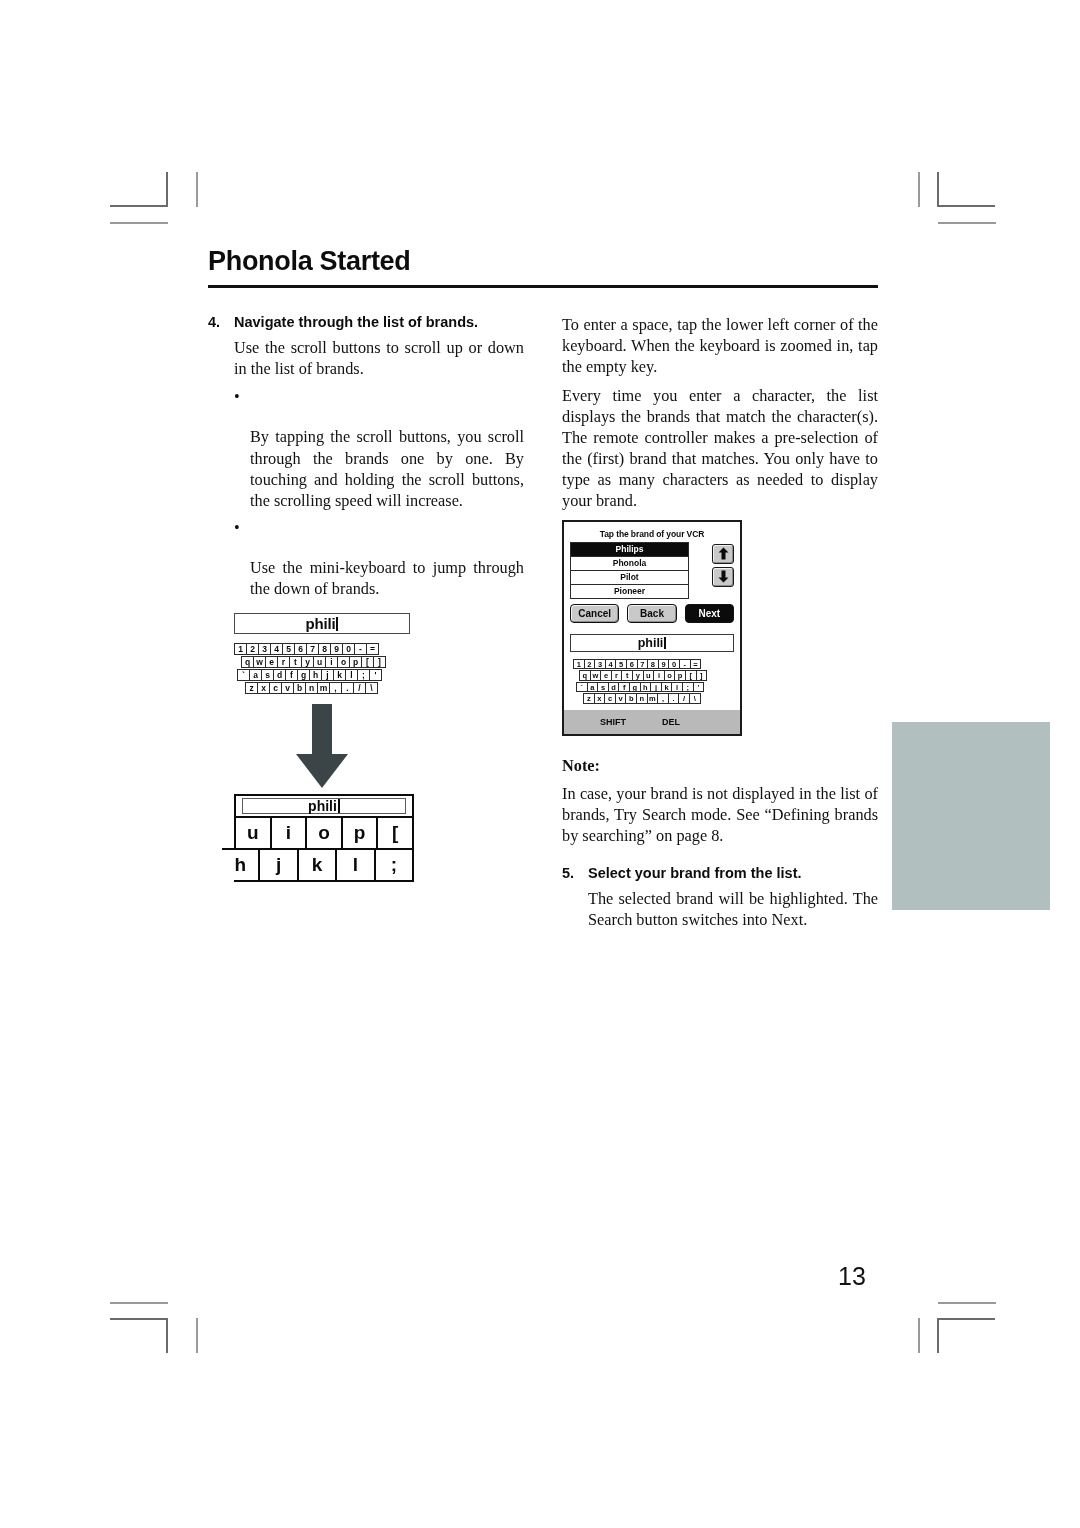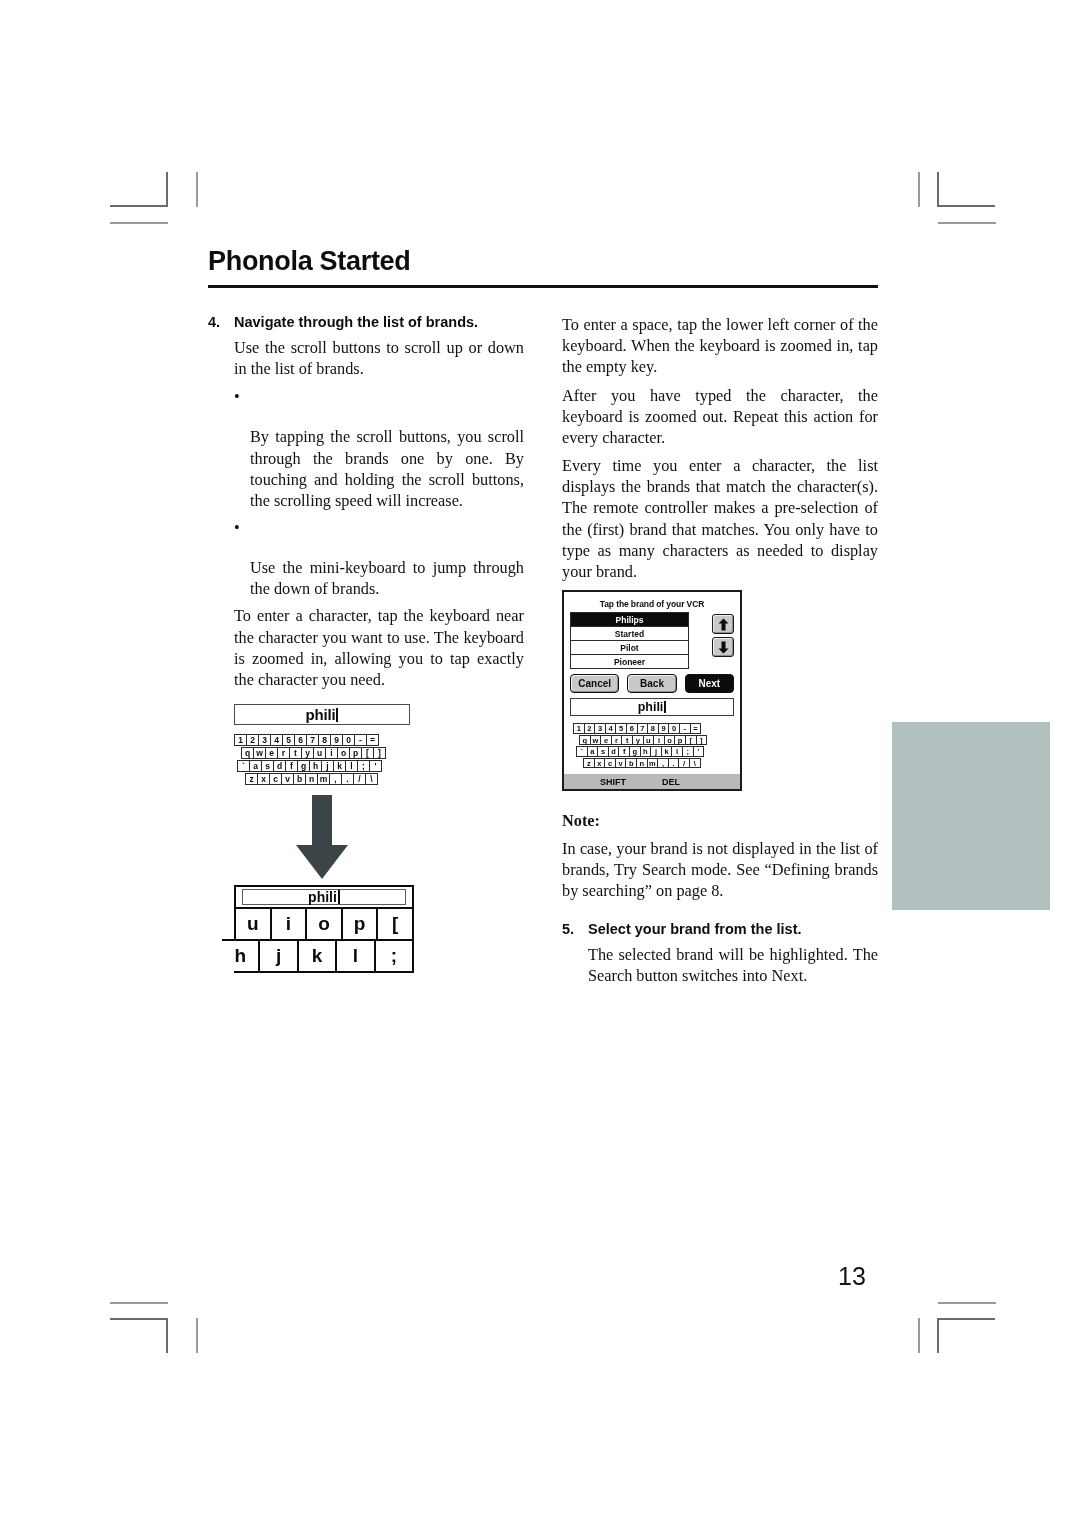--- a/index.html
+++ b/index.html
@@ -289,21 +289,21 @@
     display: flex;
     align-items: center;
     justify-content: center;
     box-sizing: border-box;
   }
   .scroll-btn svg { display: block; }
 
   .dev-buttons {
     display: flex;
     gap: 8px;
-    margin: 5px 0 5px 0;
+    margin: 5px 0 11px 0;
     justify-content: space-between;
   }
   .dbtn {
     flex: 1;
     height: 19px;
     border: 1.8px solid #111111;
     border-radius: 4px;
     background: #c9c9c9;
     box-shadow: inset -1px -1px 0 #8d8d8d, inset 1px 1px 0 #f2f2f2;
     font-family: "Liberation Sans", sans-serif;
@@ -344,21 +344,21 @@
     vertical-align: -2px;
     margin-left: 1px;
   }
 
   .dev-kb { padding: 0 3px 5px 3px; }
   .dev-kb .kb-key { width: 11.6px; height: 10.5px; font-size: 7.5px; line-height: 9px; }
   .dev-kb .kb-row { height: 10.5px; }
 
   .dev-bottombar {
     margin: 0 -6px;
-    height: 15px;
+    height: 24px;
     background: #b9b9b9;
     display: flex;
     align-items: center;
     font-family: "Liberation Sans", sans-serif;
     font-weight: bold;
     font-size: 9px;
     color: #0b0b0b;
   }
   .dev-bottombar .bb-shift { margin-left: 36px; }
   .dev-bottombar .bb-del { margin-left: 36px; }
@@ -433,21 +433,20 @@
         <div class="bullet">
           <span class="bullet-dot">•</span>
           <span class="bullet-body">By tapping the scroll buttons, you scroll through the brands one by one. By touching and holding the scroll buttons, the scrolling speed will increase.</span>
         </div>
         <div class="bullet">
           <span class="bullet-dot">•</span>
           <span class="bullet-body">Use the mini-keyboard to jump through the down of brands.</span>
         </div>
       </div>
 
-      <p class="para last">To enter a character, tap the keyboard near the character you want to use. The keyboard is zoomed in, allowing you to tap exactly the character you need.</p>
 
       <div class="kbfig">
         <div class="kb-input">
           <span class="kb-input-txt">phili</span>
             <span class="kb-caret"></span>
         </div>
         <div class="kb-rows">
           <div class="kb-row">
             <span class="pad" style="width:0px;"></span>
             <span class="kb-key">1</span>
@@ -537,30 +536,29 @@
           <span class="zk">l</span>
           <span class="zk">;</span>
         </div>
       </div>
 
     </div>
 
     <div class="col">
 
       <p class="para nopad">To enter a space, tap the lower left corner of the keyboard. When the keyboard is zoomed in, tap the empty key.</p>
-      <p class="para nopad">After you have typed the character, the keyboard is zoomed out. Repeat this action for every character.</p>
       <p class="para nopad">Every time you enter a character, the list displays the brands that match the character(s). The remote controller makes a pre-selection of the (first) brand that matches. You only have to type as many characters as needed to display your brand.</p>
 
       <div class="device">
         <div class="dev-title">Tap the brand of your VCR</div>
 
         <div class="dev-listrow-wrap">
           <div class="dev-list">
             <div class="dev-item selected">Philips</div>
-            <div class="dev-item">Started</div>
+            <div class="dev-item">Phonola</div>
             <div class="dev-item">Pilot</div>
             <div class="dev-item">Pioneer</div>
           </div>
           <div class="dev-scroll">
             <div class="scroll-btn">
               <span>
                 <svg width="11" height="13" viewBox="0 0 11 13">
                     <polygon points="5.5,0.5 10.5,5.5 7.5,5.5 7.5,12.5 3.5,12.5 3.5,5.5 0.5,5.5" fill="#0b0b0b"></polygon>
                   </svg>
               </span>

